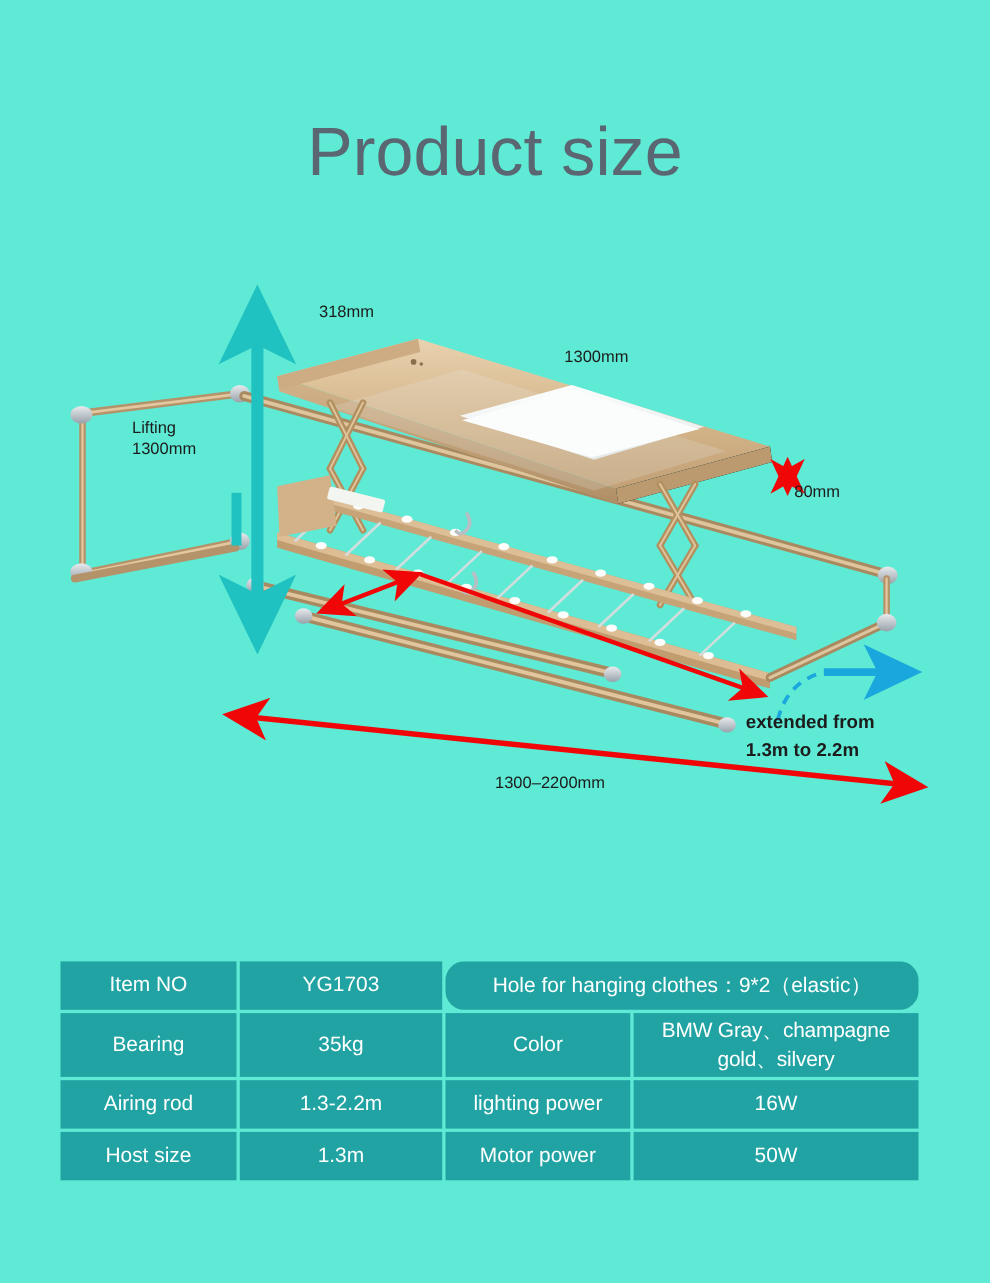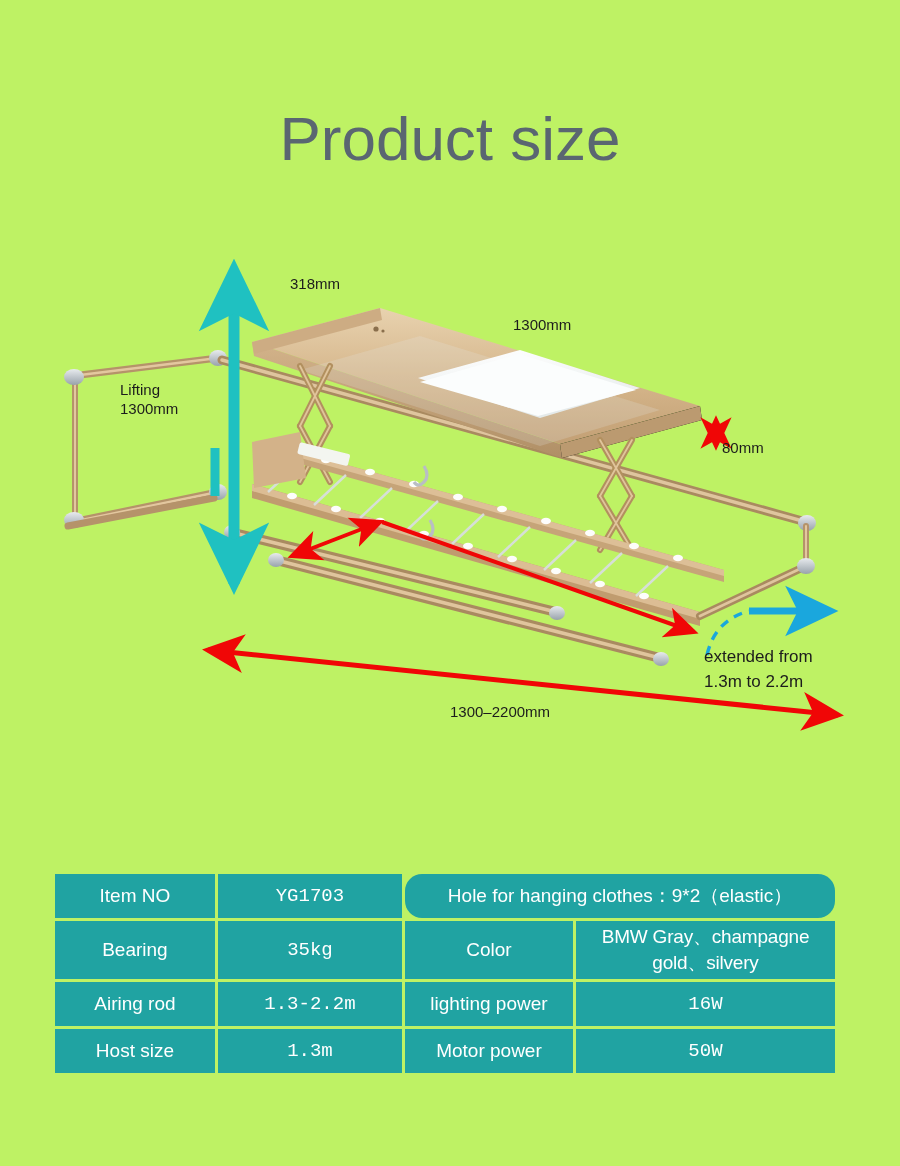--- a/index.html
+++ b/index.html
@@ -12,21 +12,21 @@
     background: #dde4e7;
     font-family: "Liberation Sans", sans-serif;
     overflow: hidden;
     position: relative;
   }
 
   .page {
     position: relative;
     width: 900px;
     height: 1166px;
-    background: #bef264;
+    background: #5eead4;
   }
 
   
   .title {
     position: absolute;
     top: 108px;
     left: 0;
     width: 900px;
     text-align: center;
     font-size: 62px;
@@ -58,26 +58,27 @@
   }
   .ann-318 { left: 290px; top: 275px; }
   .ann-1300 { left: 513px; top: 316px; }
   .ann-80 { left: 722px; top: 419px; margin-top: 20px; }
   .ann-lifting {
     left: 120px;
     top: 381px;
     width: 90px;
   }
   .ann-extended {
-    left: 704px;
+    left: 678px;
     top: 645px;
     font-size: 17px;
     line-height: 1.45;
     white-space: normal;
     width: 130px;
+    font-weight: bold;
   }
   .ann-range {
     left: 450px;
     top: 703px;
     font-size: 15px;
   }
 
   
   .spec-table {
     position: absolute;
@@ -92,21 +93,21 @@
     background: #20a3a2;
     color: #ffffff;
     text-align: center;
     vertical-align: middle;
     height: 38px;
     font-size: 19px;
     padding: 3px 19px;
     overflow: hidden;
   }
   .cell-label { font-size: 19px; }
-  .cell-value { font-size: 19px; font-family: Liberation Mono, monospace; }
+  .cell-value { font-size: 19px; }
   .cell-hole { font-size: 19.5px; border-radius: 17px; }
   .cell-colors {
     font-size: 14.5px;
     letter-spacing: -0.2px;
   }
   .col-a { width: 158px; }
   .col-b { width: 182px; }
   .col-c { width: 166px; }
   .col-d { width: 256px; }
 </style>

